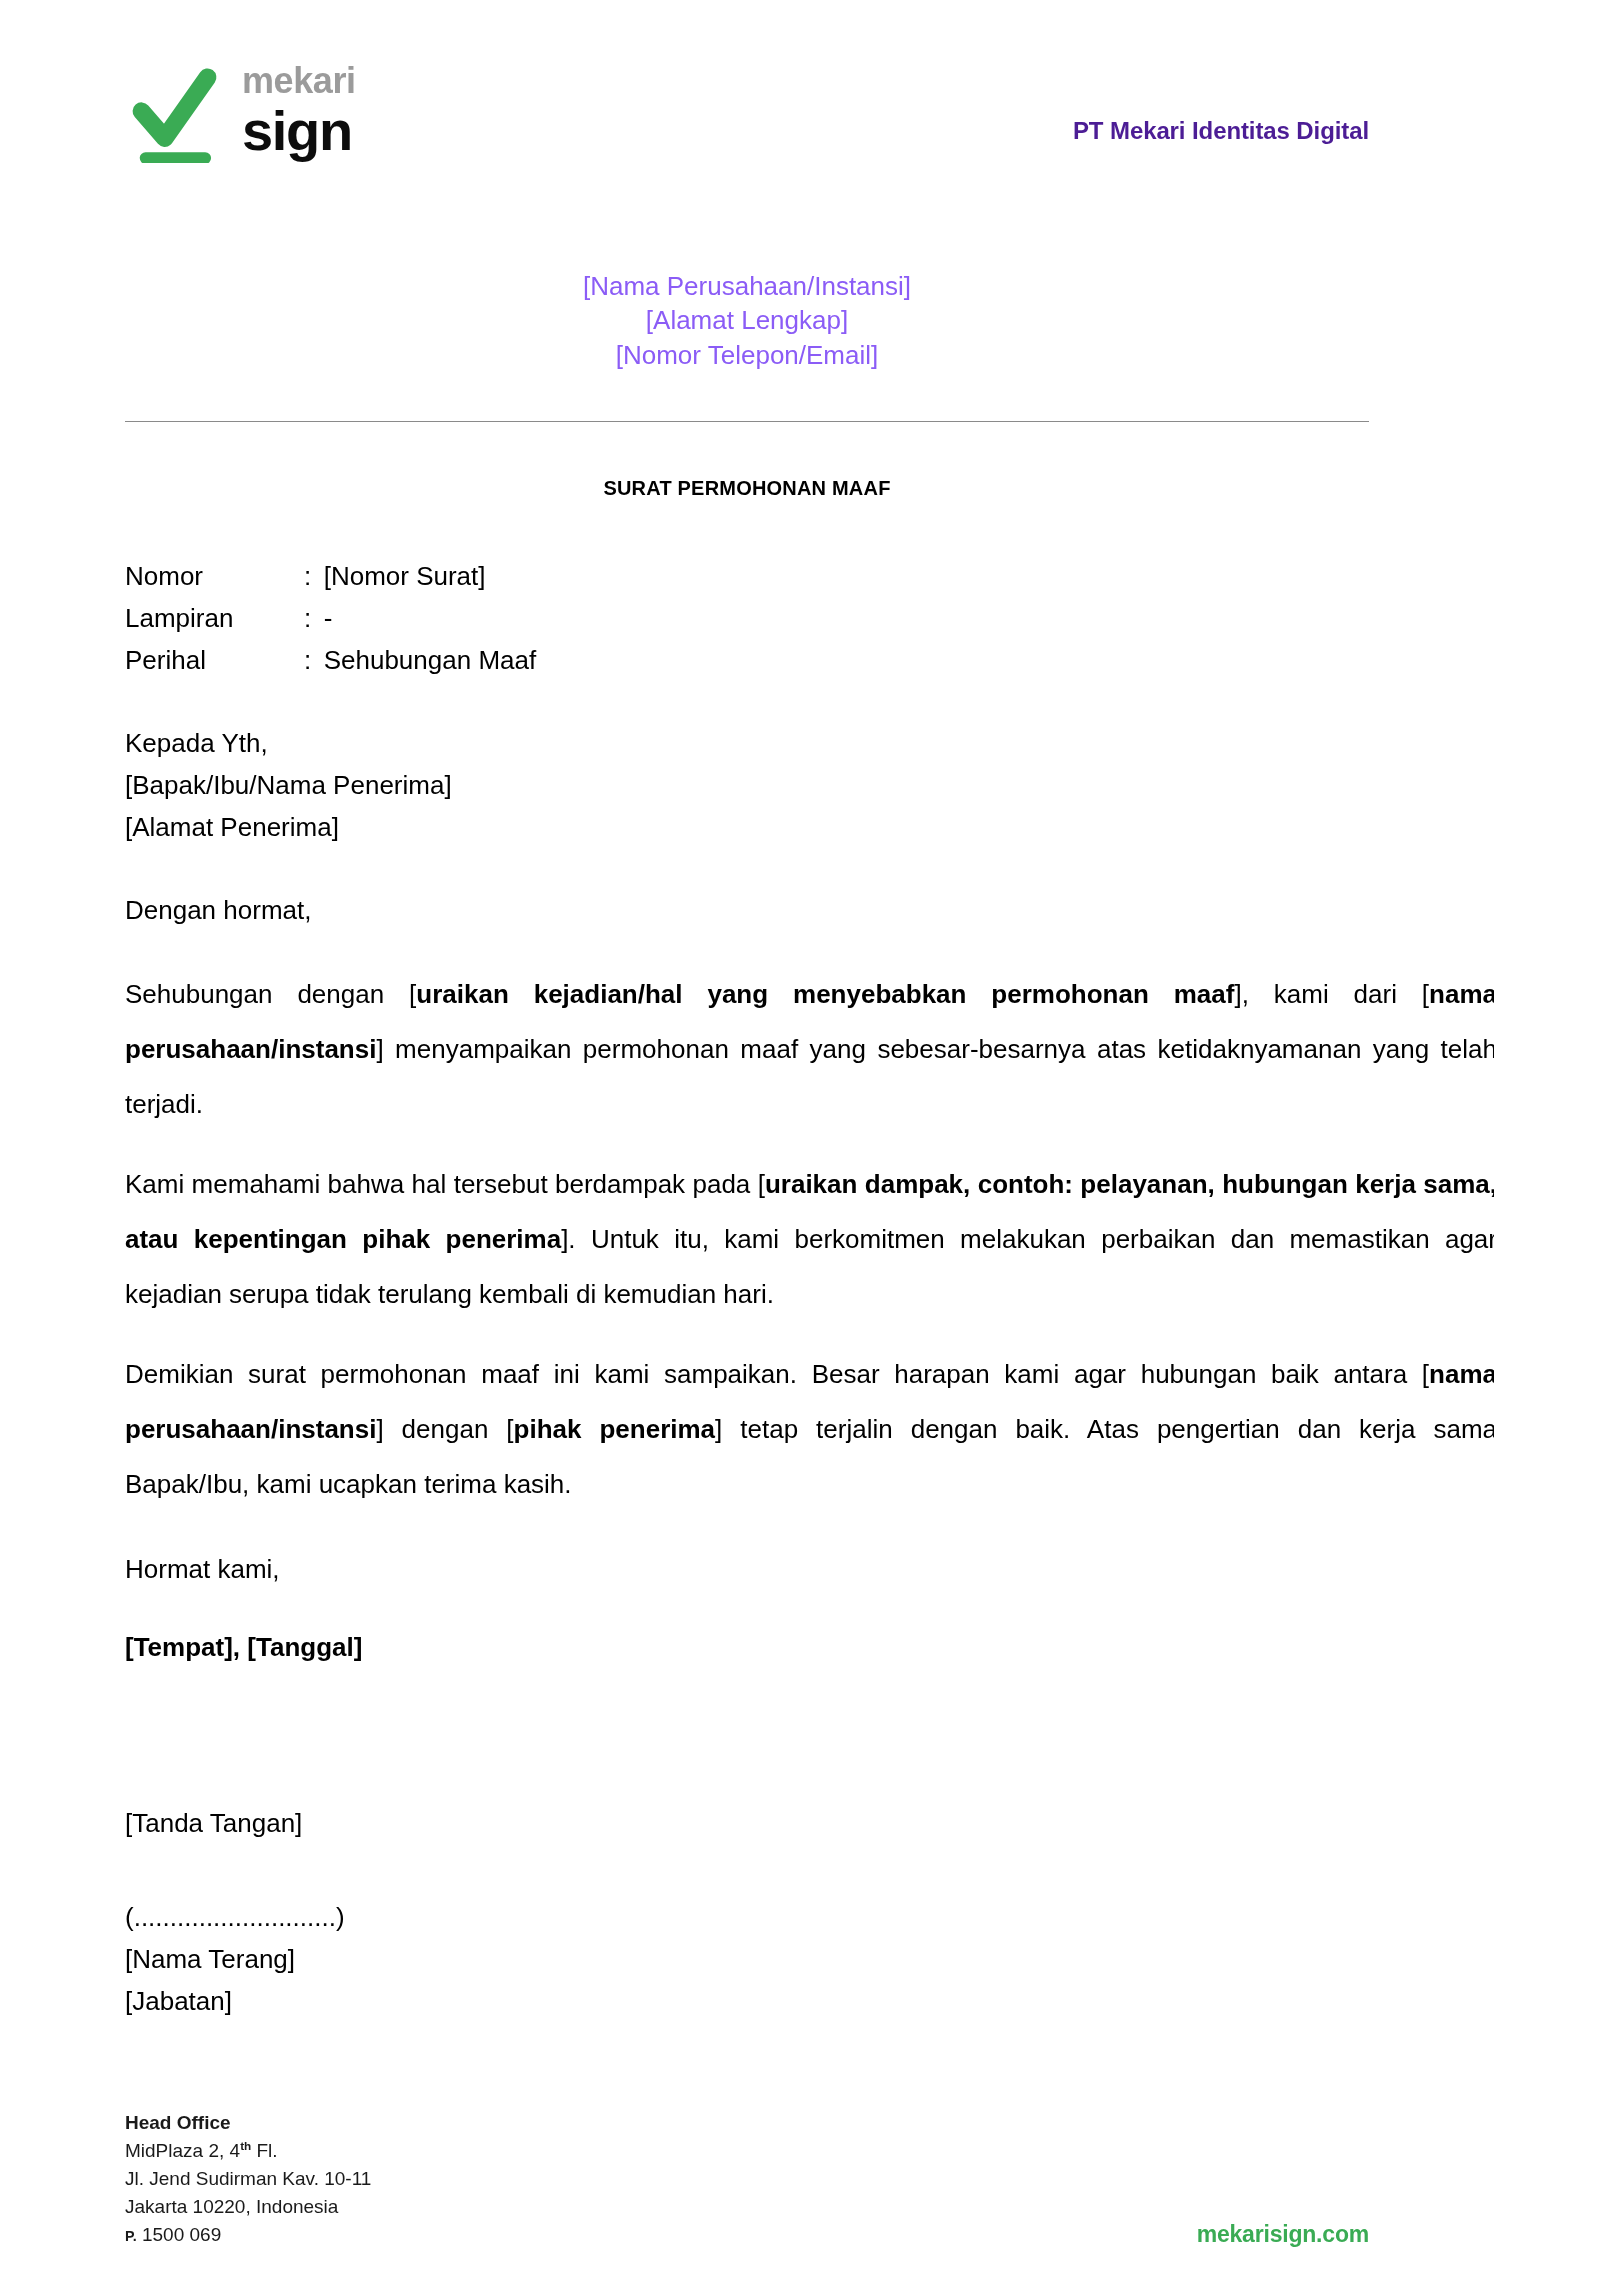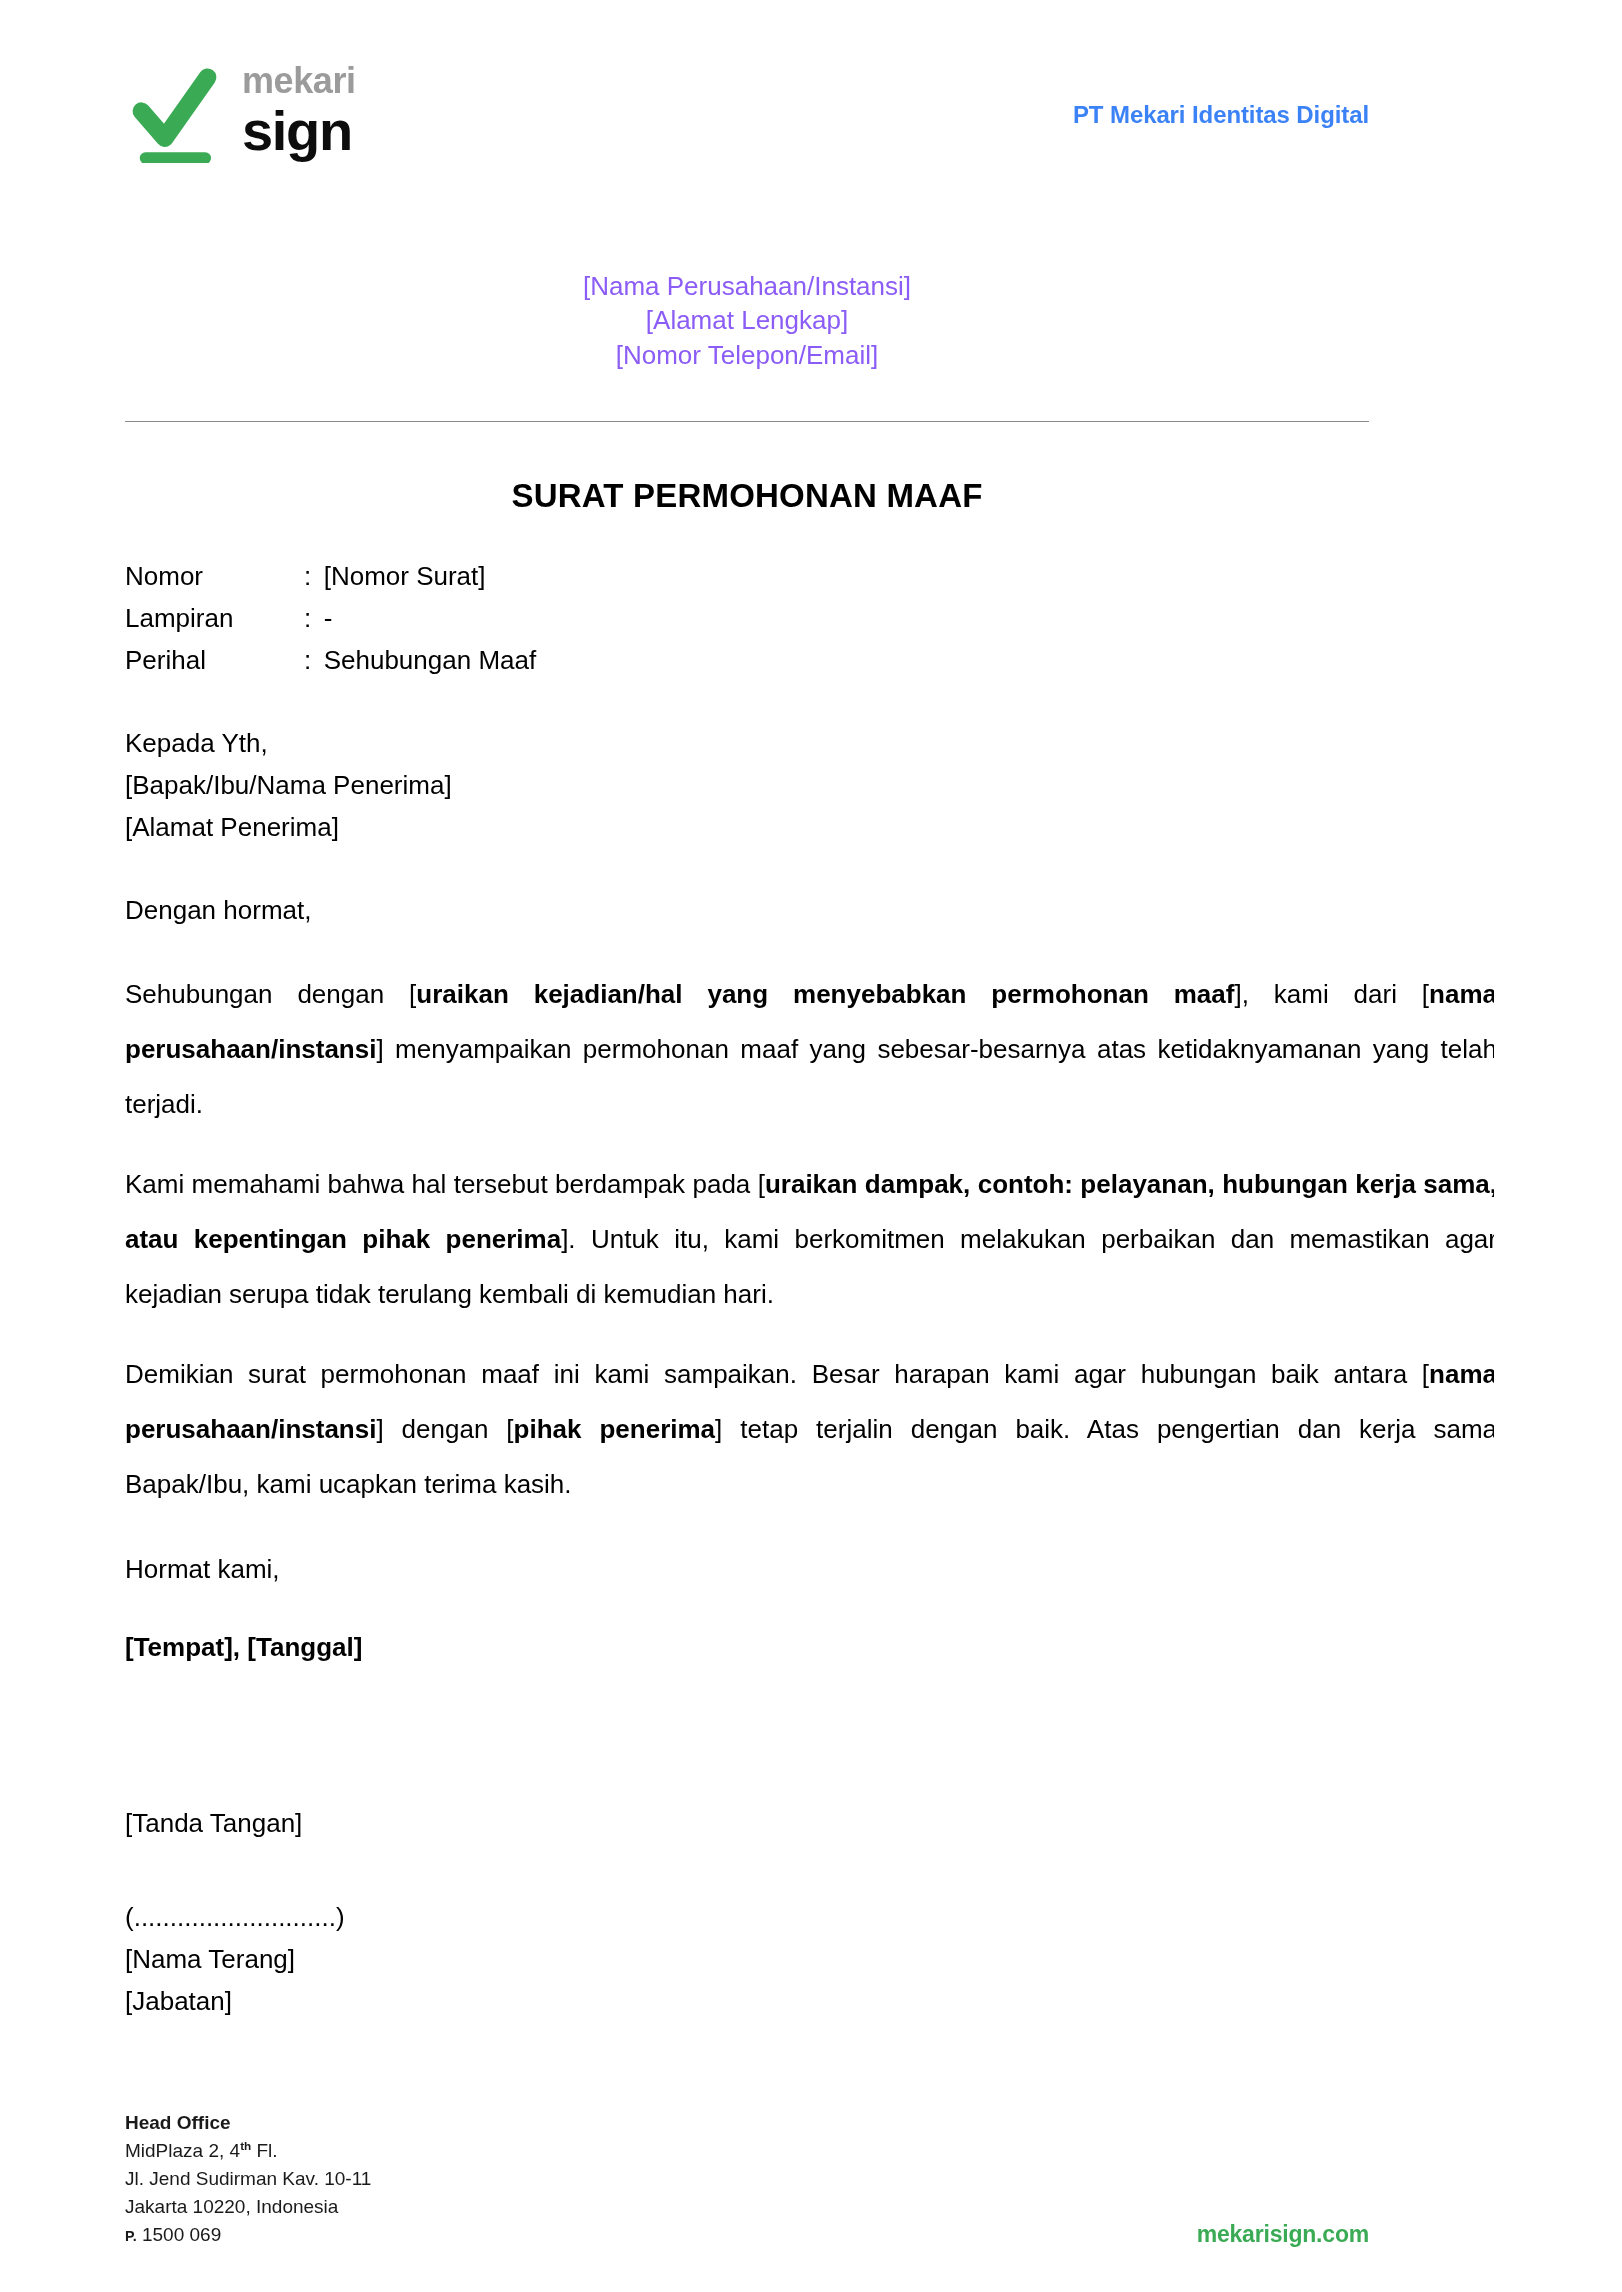--- a/index.html
+++ b/index.html
@@ -61,23 +61,23 @@
     font-size: 56px;
     font-weight: 700;
     color: #0d0d0d;
     letter-spacing: -1.3px;
     line-height: 1.05;
     margin-top: 1.8px;
   }
   .header-company {
     font-size: 24px;
     font-weight: 700;
-    color: #3b82f6;
+    color: #4c1d95;
     letter-spacing: -0.1px;
-    margin-top: 45px;
+    margin-top: 61px;
     white-space: nowrap;
   }
 
   
   .letterhead {
     position: absolute;
     left: 125px;
     right: 125px;
     top: 269px;
     text-align: center;
@@ -94,21 +94,21 @@
     border-top: 1.8px solid #8a8a8a;
   }
 
   
   .doc-title {
     position: absolute;
     left: 125px;
     right: 125px;
     top: 477px;
     text-align: center;
-    font-size: 33px;
+    font-size: 20px;
     font-weight: 700;
     letter-spacing: 0.2px;
   }
 
   
   .body-area {
     position: absolute;
     left: 125px;
     top: 555px;
     width: 1372px;

